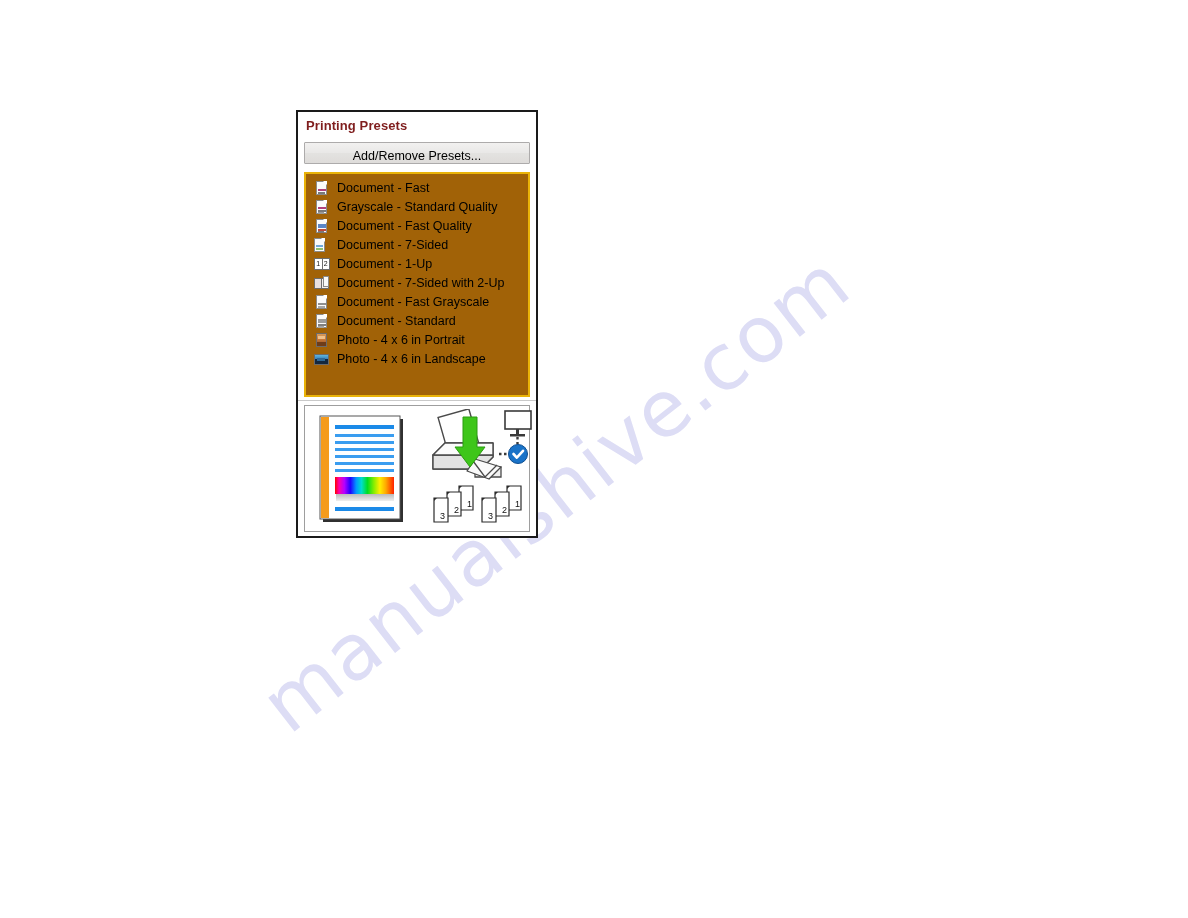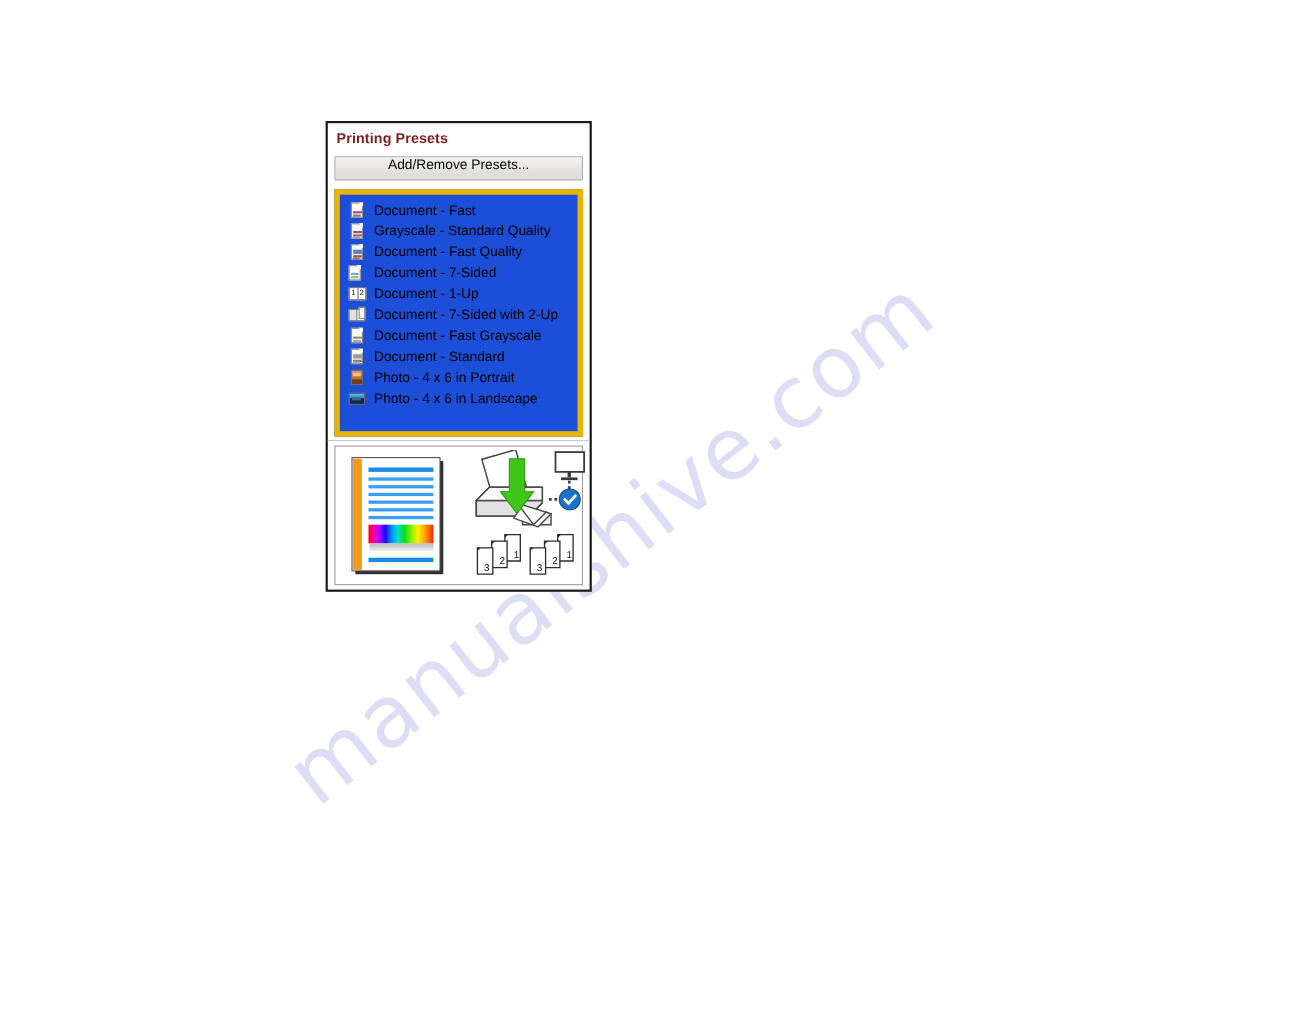--- a/index.html
+++ b/index.html
@@ -69,34 +69,34 @@
     top: 30px;
     width: 226px;
     height: 22px;
     background: linear-gradient(180deg, #f2f1f0 0%, #e9e8e7 48%, #e3e2e0 52%, #dedcda 100%);
     border: 1px solid #adabab;
     border-radius: 1px;
     box-sizing: border-box;
     font-size: 12.5px;
     color: #000000;
     display: flex;
-    align-items: flex-start;
+    align-items: flex-end;
     justify-content: center;
     cursor: default;
   }
 
   
   #preset-listbox {
     position: absolute;
     left: 6px;
     top: 60px;
     width: 226px;
     height: 225px;
-    background: #1d4ed8;
-    border: 5px solid #eab308;
+    background: #a16207;
+    border: 2px solid #eab308;
     box-sizing: border-box;
     overflow: hidden;
     padding-top: 4px;
   }
   .preset-row {
     height: 19px;
     display: flex;
     align-items: center;
     padding-left: 8px;
     cursor: default;

